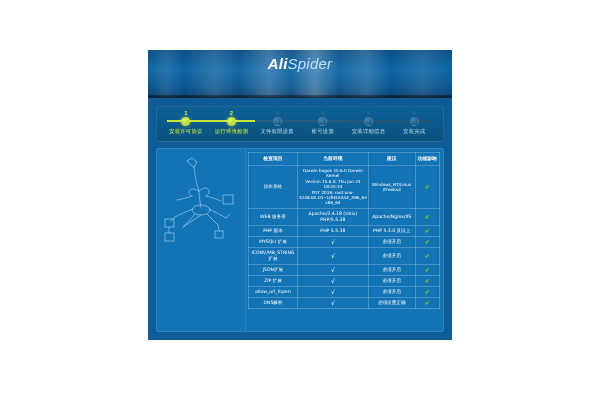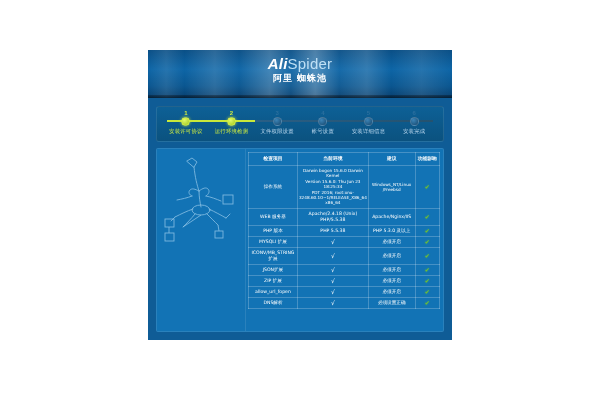--- a/index.html
+++ b/index.html
@@ -34,21 +34,21 @@
   }
   .banner:after{
     content:"";position:absolute;left:0;right:0;bottom:0;height:3px;
     background:linear-gradient(180deg,rgba(0,0,0,0.25),rgba(0,0,0,0.55));
   }
   .logo{
     position:absolute;left:0;right:0;top:6px;text-align:center;line-height:1;
   }
   .logo-en{font-size:15px;font-weight:bold;letter-spacing:.2px;}
   .logo-en .ali{color:#ffffff;font-style:italic;}
-  .logo-en .spider{color:#bfe0f5;font-weight:normal;}
+  .logo-en .spider{color:#bfe0f5;font-weight:normal;font-style:italic;}
   .logo-cn{
     margin-top:3px;font-size:9px;color:#ffffff;font-weight:bold;letter-spacing:1px;
     font-family:"DejaVu Sans",sans-serif;
   }
   
   .steps-wrap{
     margin:8px 8px 0 8px;height:34px;border-radius:3px;
     background:linear-gradient(180deg,#0d6096 0%,#0b527f 100%);
     border:1px solid rgba(255,255,255,0.10);
     position:relative;
@@ -118,21 +118,20 @@
 </head>
 <body>
 
 <div class="page">
 
   <div class="banner">
     <div class="logo">
       <div class="logo-en">
         <span class="ali">Ali</span><span class="spider">Spider</span>
       </div>
-      <div class="logo-cn">阿里 蜘蛛池</div>
     </div>
   </div>
 
   <div class="steps-wrap">
     <div class="track"></div>
     <div class="steps">
 
       <div class="step done">
         <div class="num">1</div>
         <div class="dot"></div>

